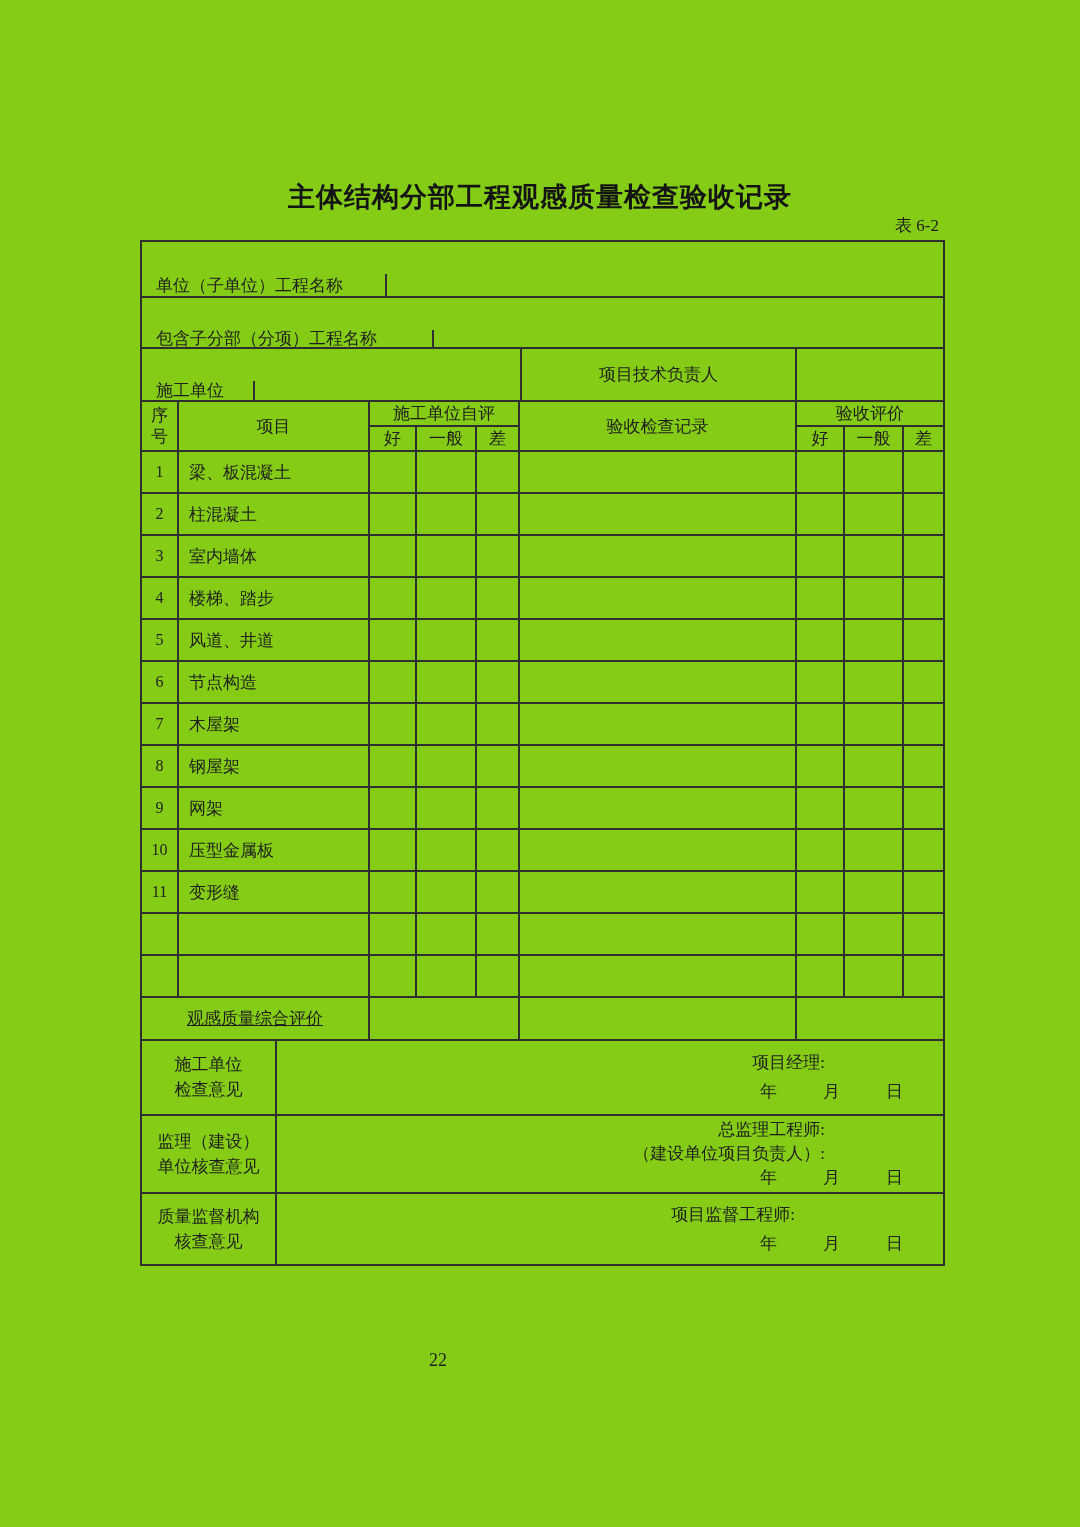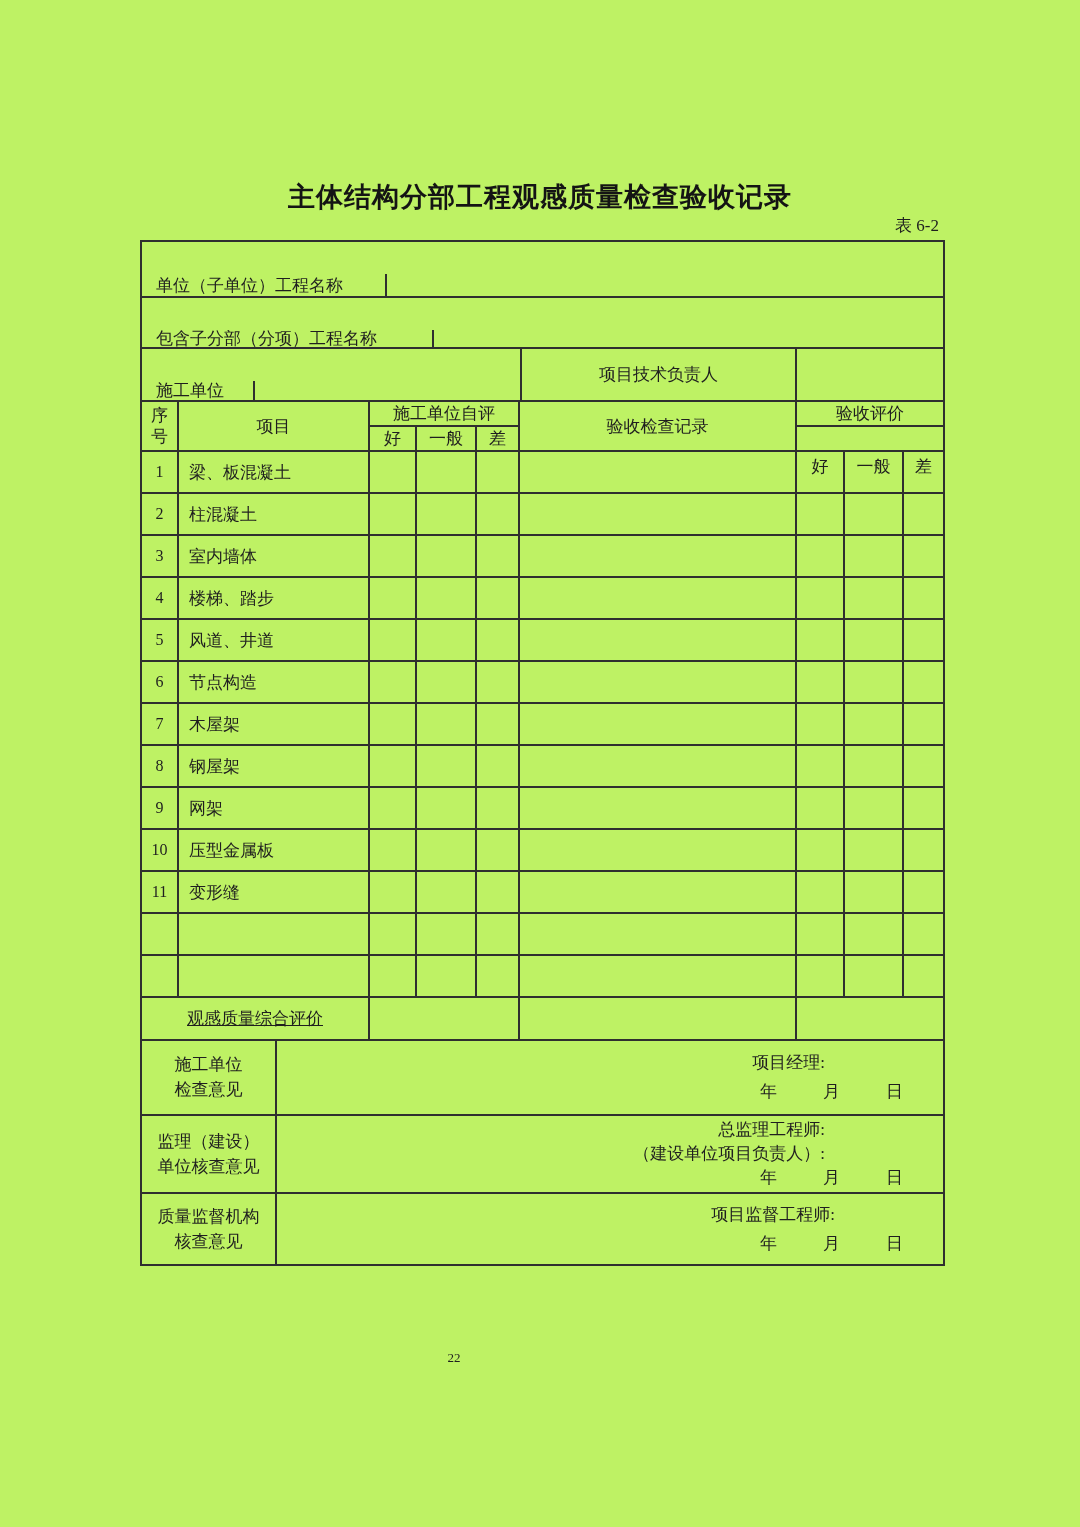--- a/index.html
+++ b/index.html
@@ -1,19 +1,19 @@
 <!DOCTYPE html>
 <html><head>
 <meta charset="utf-8">
 <style>
   :root{ --ln:#2f2f2f; --ink:#1f1f1f; }
   html,body{margin:0;padding:0;background:#e8e8e8;}
   .sheet{
     position:relative; width:1080px; height:1527px; margin:0 auto;
-    background:#bef264; color:var(--ink);
+    background:#84cc16; color:var(--ink);
     font-family:"Liberation Serif","DejaVu Serif",serif;
     font-size:17px; overflow:hidden;
   }
   .title{
     position:absolute; top:179px; left:0; width:1080px; text-align:center;
     font-family:"Liberation Sans","DejaVu Sans",sans-serif;
     font-size:27px; font-weight:bold; letter-spacing:1px; color:#141414;
   }
   .table-no{
     position:absolute; top:214px; left:140px; width:799px; text-align:right;
@@ -39,43 +39,43 @@
   .r2{height:51px;} .r2 .cell.label{width:292px;}
   .r3{height:53px;}
   .r3 .c1{width:113px;} .r3 .c2{width:267px;} .r3 .c3{width:275px;}
   
   .hdr{height:50px; font-size:17px;}
   .c-no{width:37px;} .c-item{width:191px;} .c-g1{width:47px;} .c-g2{width:60px;}
   .c-g3{width:43px;} .c-rec{width:277px;} .c-g4{width:48px;} .c-g5{width:59px;}
   .c-g6{flex:1; border-right:none;}
   .seq{flex-direction:column; justify-content:center; line-height:20px; gap:1px;}
   .subgrid{display:flex; flex-direction:column; box-sizing:border-box; border-right:2px solid var(--ln); flex-shrink:0;}
-  .subgrid.w-left{width:150px;} .subgrid.last{flex:1; border-right:none;gap:28px;}
+  .subgrid.w-left{width:150px;} .subgrid.last{flex:1; border-right:none;}
   .subtop{height:25px; box-sizing:border-box; border-bottom:2px solid var(--ln); display:flex; align-items:center; justify-content:center;}
   .subrow{flex:1; display:flex;}
   .sc{box-sizing:border-box; border-right:2px solid var(--ln); display:flex; align-items:center; justify-content:center; flex-shrink:0;}
   .sc.last{border-right:none; flex:1;}
   .sc.w1{width:47px;} .sc.w2{width:60px;}
   .subgrid.last .sc.w1{width:48px;} .subgrid.last .sc.w2{width:59px;}
   
   .item-row{height:42px;}
   .item-row .c-no{font-size:16px; justify-content:center;}
   
   .summary{height:43px;}
   .summary .s1{width:228px; justify-content:center;text-decoration:underline;}
   .summary .s2{width:150px;} .summary .s3{width:277px;}
   
   .sig1{height:75px;} .sig2{height:78px;} .sig3{height:72px;}
   .sig-label{width:135px; flex-direction:column; justify-content:center; text-align:center; gap:3px; line-height:22px;}
   .sig-content{flex:1; border-right:none; display:flex; flex-direction:column; justify-content:center; align-items:flex-end; padding-right:40px; gap:7px; line-height:22px;}
   .sig2 .sig-content{gap:2px;}
   .sig-title{margin-right:78px;}
-  .sig3 .sig-title{margin-right:68px;}
+  .sig3 .sig-title{margin-right:108px;}
   .sig-date span + span{margin-left:46px;}
-  .page-num{position:absolute; top:1350px; left:16px; width:876px; text-align:center; font-size:13px;}
+  .page-num{position:absolute; top:1350px; left:0; width:876px; text-align:center; font-size:18px;}
 </style>
 </head>
 <body>
 
 <div class="sheet">
 
   <div class="title">主体结构分部工程观感质量检查验收记录</div>
   <div class="table-no">表 6-2</div>
 
   <div class="form">

